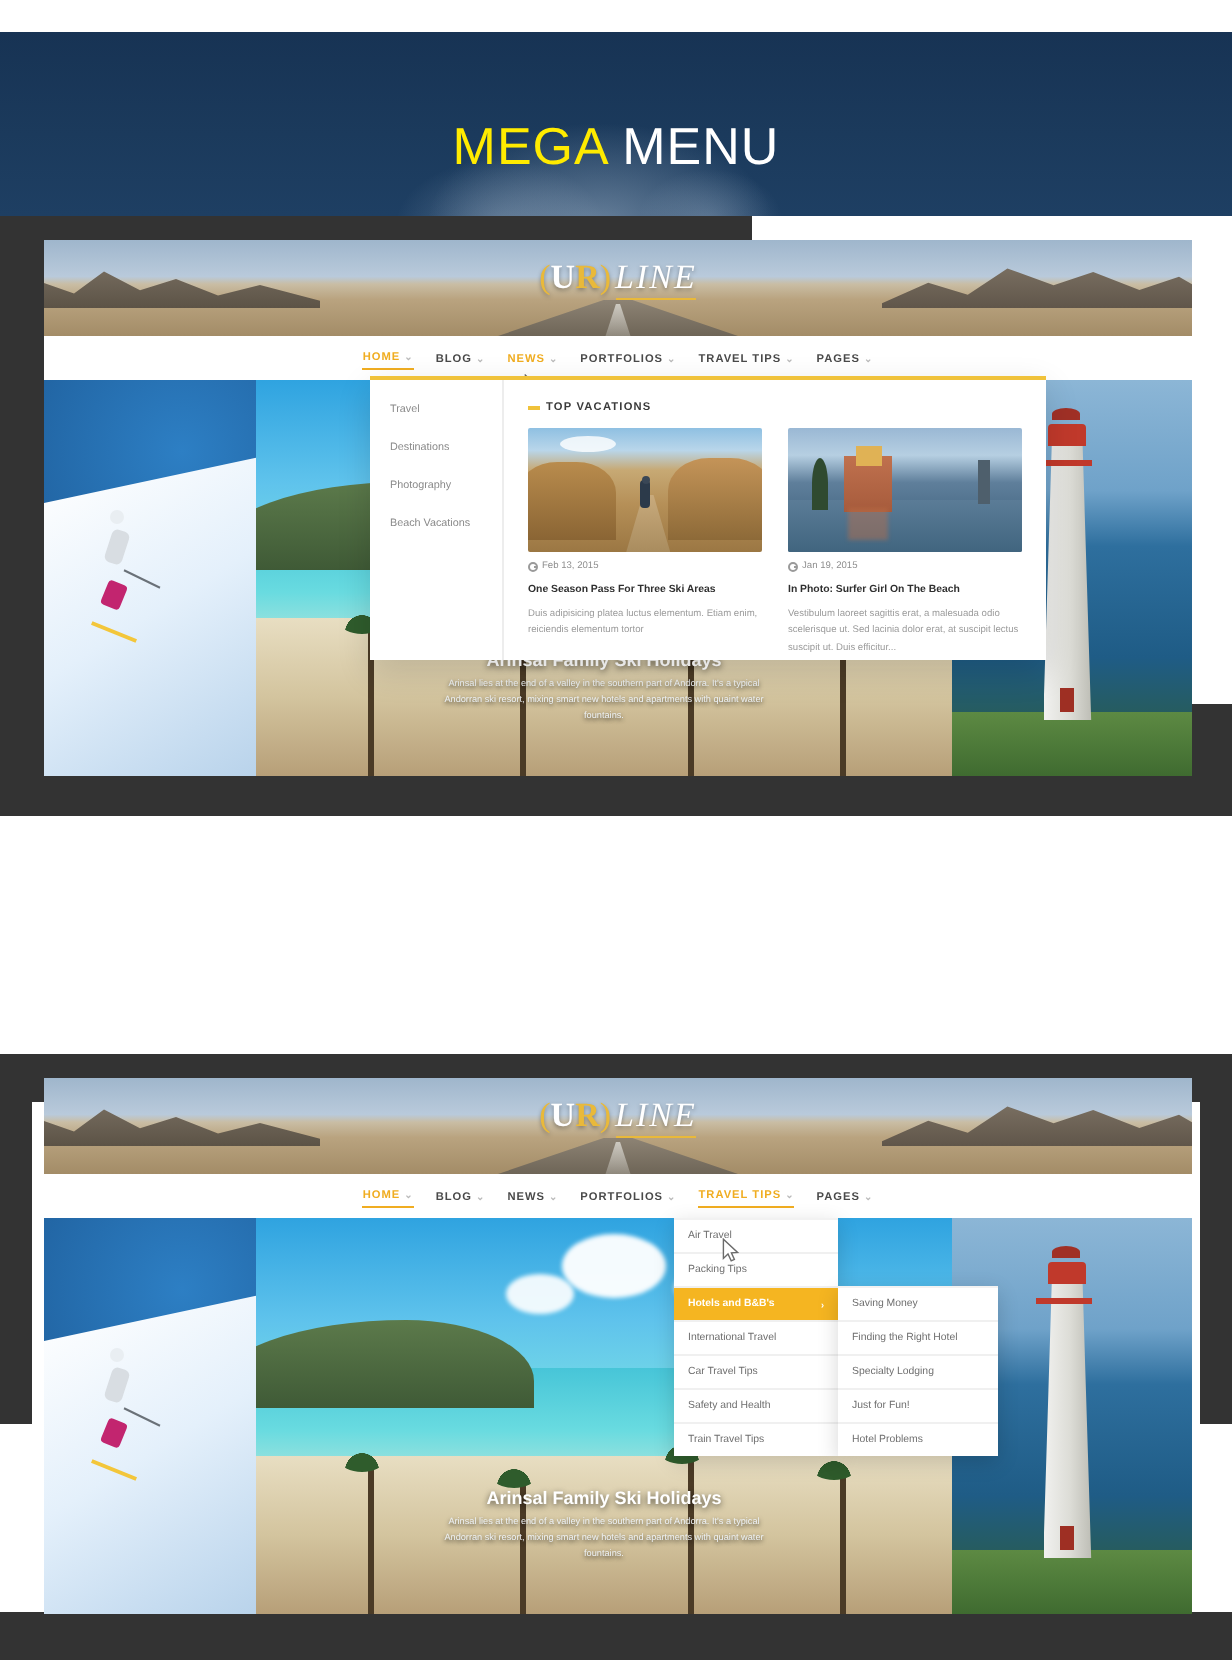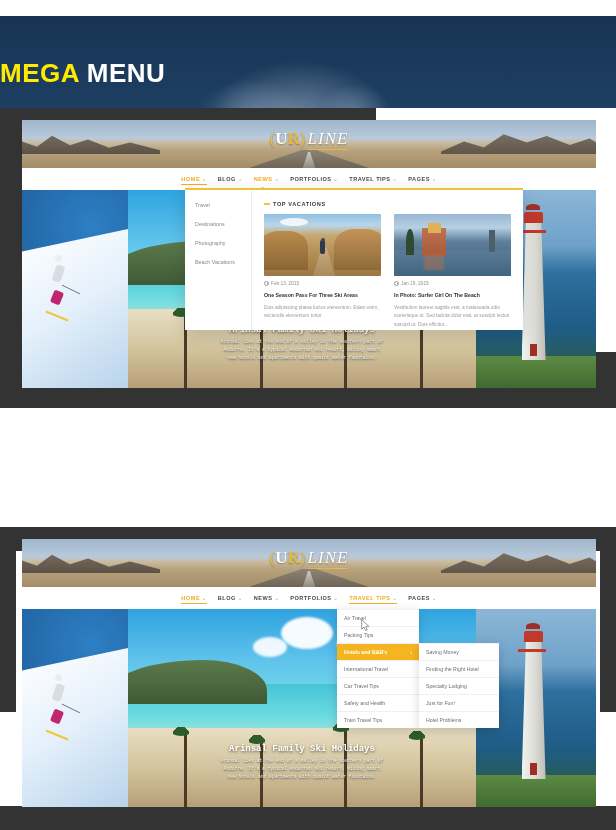--- a/index.html
+++ b/index.html
@@ -9,22 +9,22 @@
   
   .banner {
     position:absolute; left:0; width:616px; height:92px;
     background:
       radial-gradient(ellipse 120px 70px at 300px 96px, rgba(190,205,220,0.45) 0%, rgba(190,205,220,0.0) 72%),
       radial-gradient(ellipse 70px 46px at 250px 98px, rgba(175,192,210,0.35) 0%, rgba(175,192,210,0) 75%),
       radial-gradient(ellipse 48px 34px at 355px 94px, rgba(170,188,208,0.30) 0%, rgba(170,188,208,0) 75%),
       linear-gradient(180deg,#173354 0%, #1b3a5c 55%, #1e3f63 100%);
   }
   .banner-title {
-    position:absolute; left:0; right:0; top:42px; 
-    font-size:26px; font-weight:bold; letter-spacing:.5px; color:#ffffff;
+    position:absolute; left:0; right:0; top:42px; text-align:center;
+    font-size:26px; font-weight:normal; letter-spacing:.5px; color:#ffffff;
   }
   .banner-title .hl { color:#ffeb00; }
 
   
   .gray-band { position:absolute; background:#333333; }
 
   
   .site { position:absolute; background:#ffffff; overflow:hidden; }
 
   
@@ -76,21 +76,21 @@
   .nav-item .car { font-size:5px; color:#b9b9b9; margin-left:2px; }
   .nav-item.active { color:#f0ad21; border-bottom:1.2px solid #f0ad21; }
   .nav-item.hover { color:#f0ad21; }
   .cursor {
     position:absolute; width:9px; height:12px; z-index:40; pointer-events:none;
   }
   .cursor svg { display:block; }
 
   
   .collage { position:absolute; left:0; right:0; display:flex; overflow:hidden; }
-  .ph { position:relative; overflow:hidden;font-family:Liberation Mono, monospace; }
+  .ph { position:relative; overflow:hidden; }
   .ph-ski {
     background:
       radial-gradient(circle at 65% 18%, #2d7fc4 0%, #1f5f9c 55%, #17507f 100%);
   }
   .ph-ski .slope {
     position:absolute; left:-20%; top:26%; width:150%; height:90%;
     background:linear-gradient(160deg,#ffffff 0%, #e4f0fb 40%, #c6dcf0 70%, #a9c8e4 100%);
     transform:rotate(-12deg);
   }
   .ph-ski .skier-body { position:absolute; left:30%; top:38%; width:9px; height:17px; background:#d8dde2; border-radius:3px; transform:rotate(18deg); }

